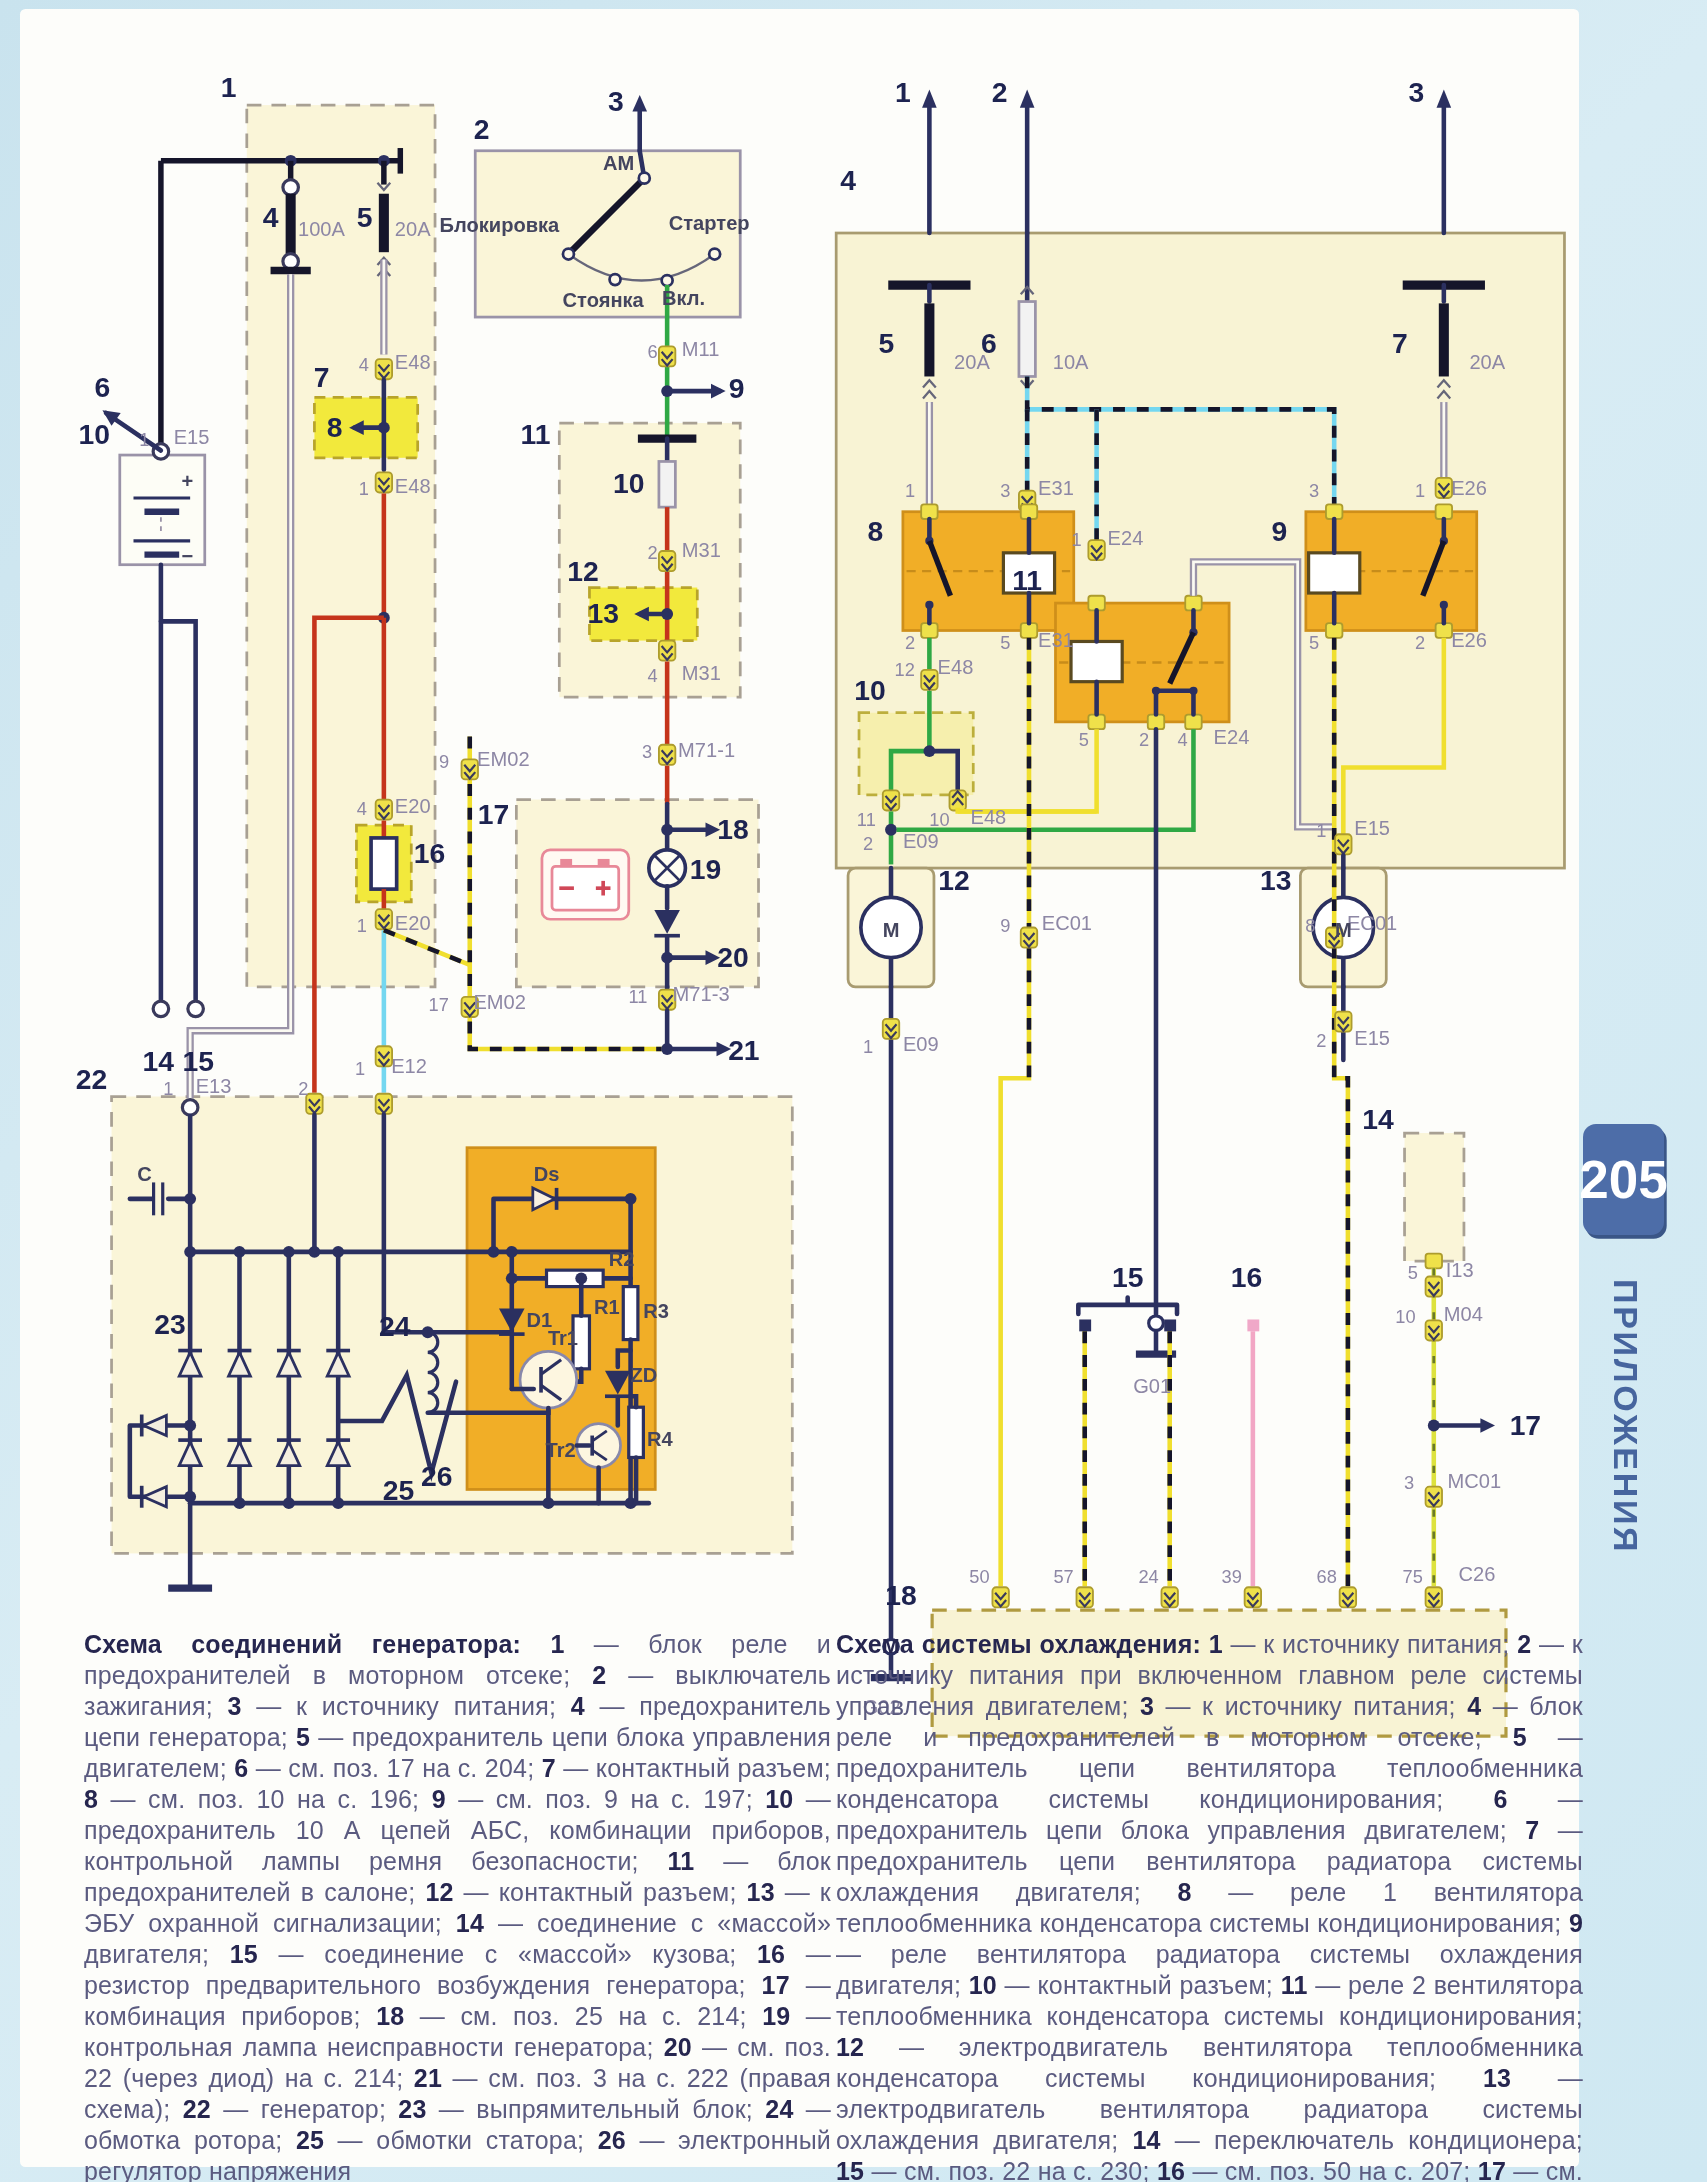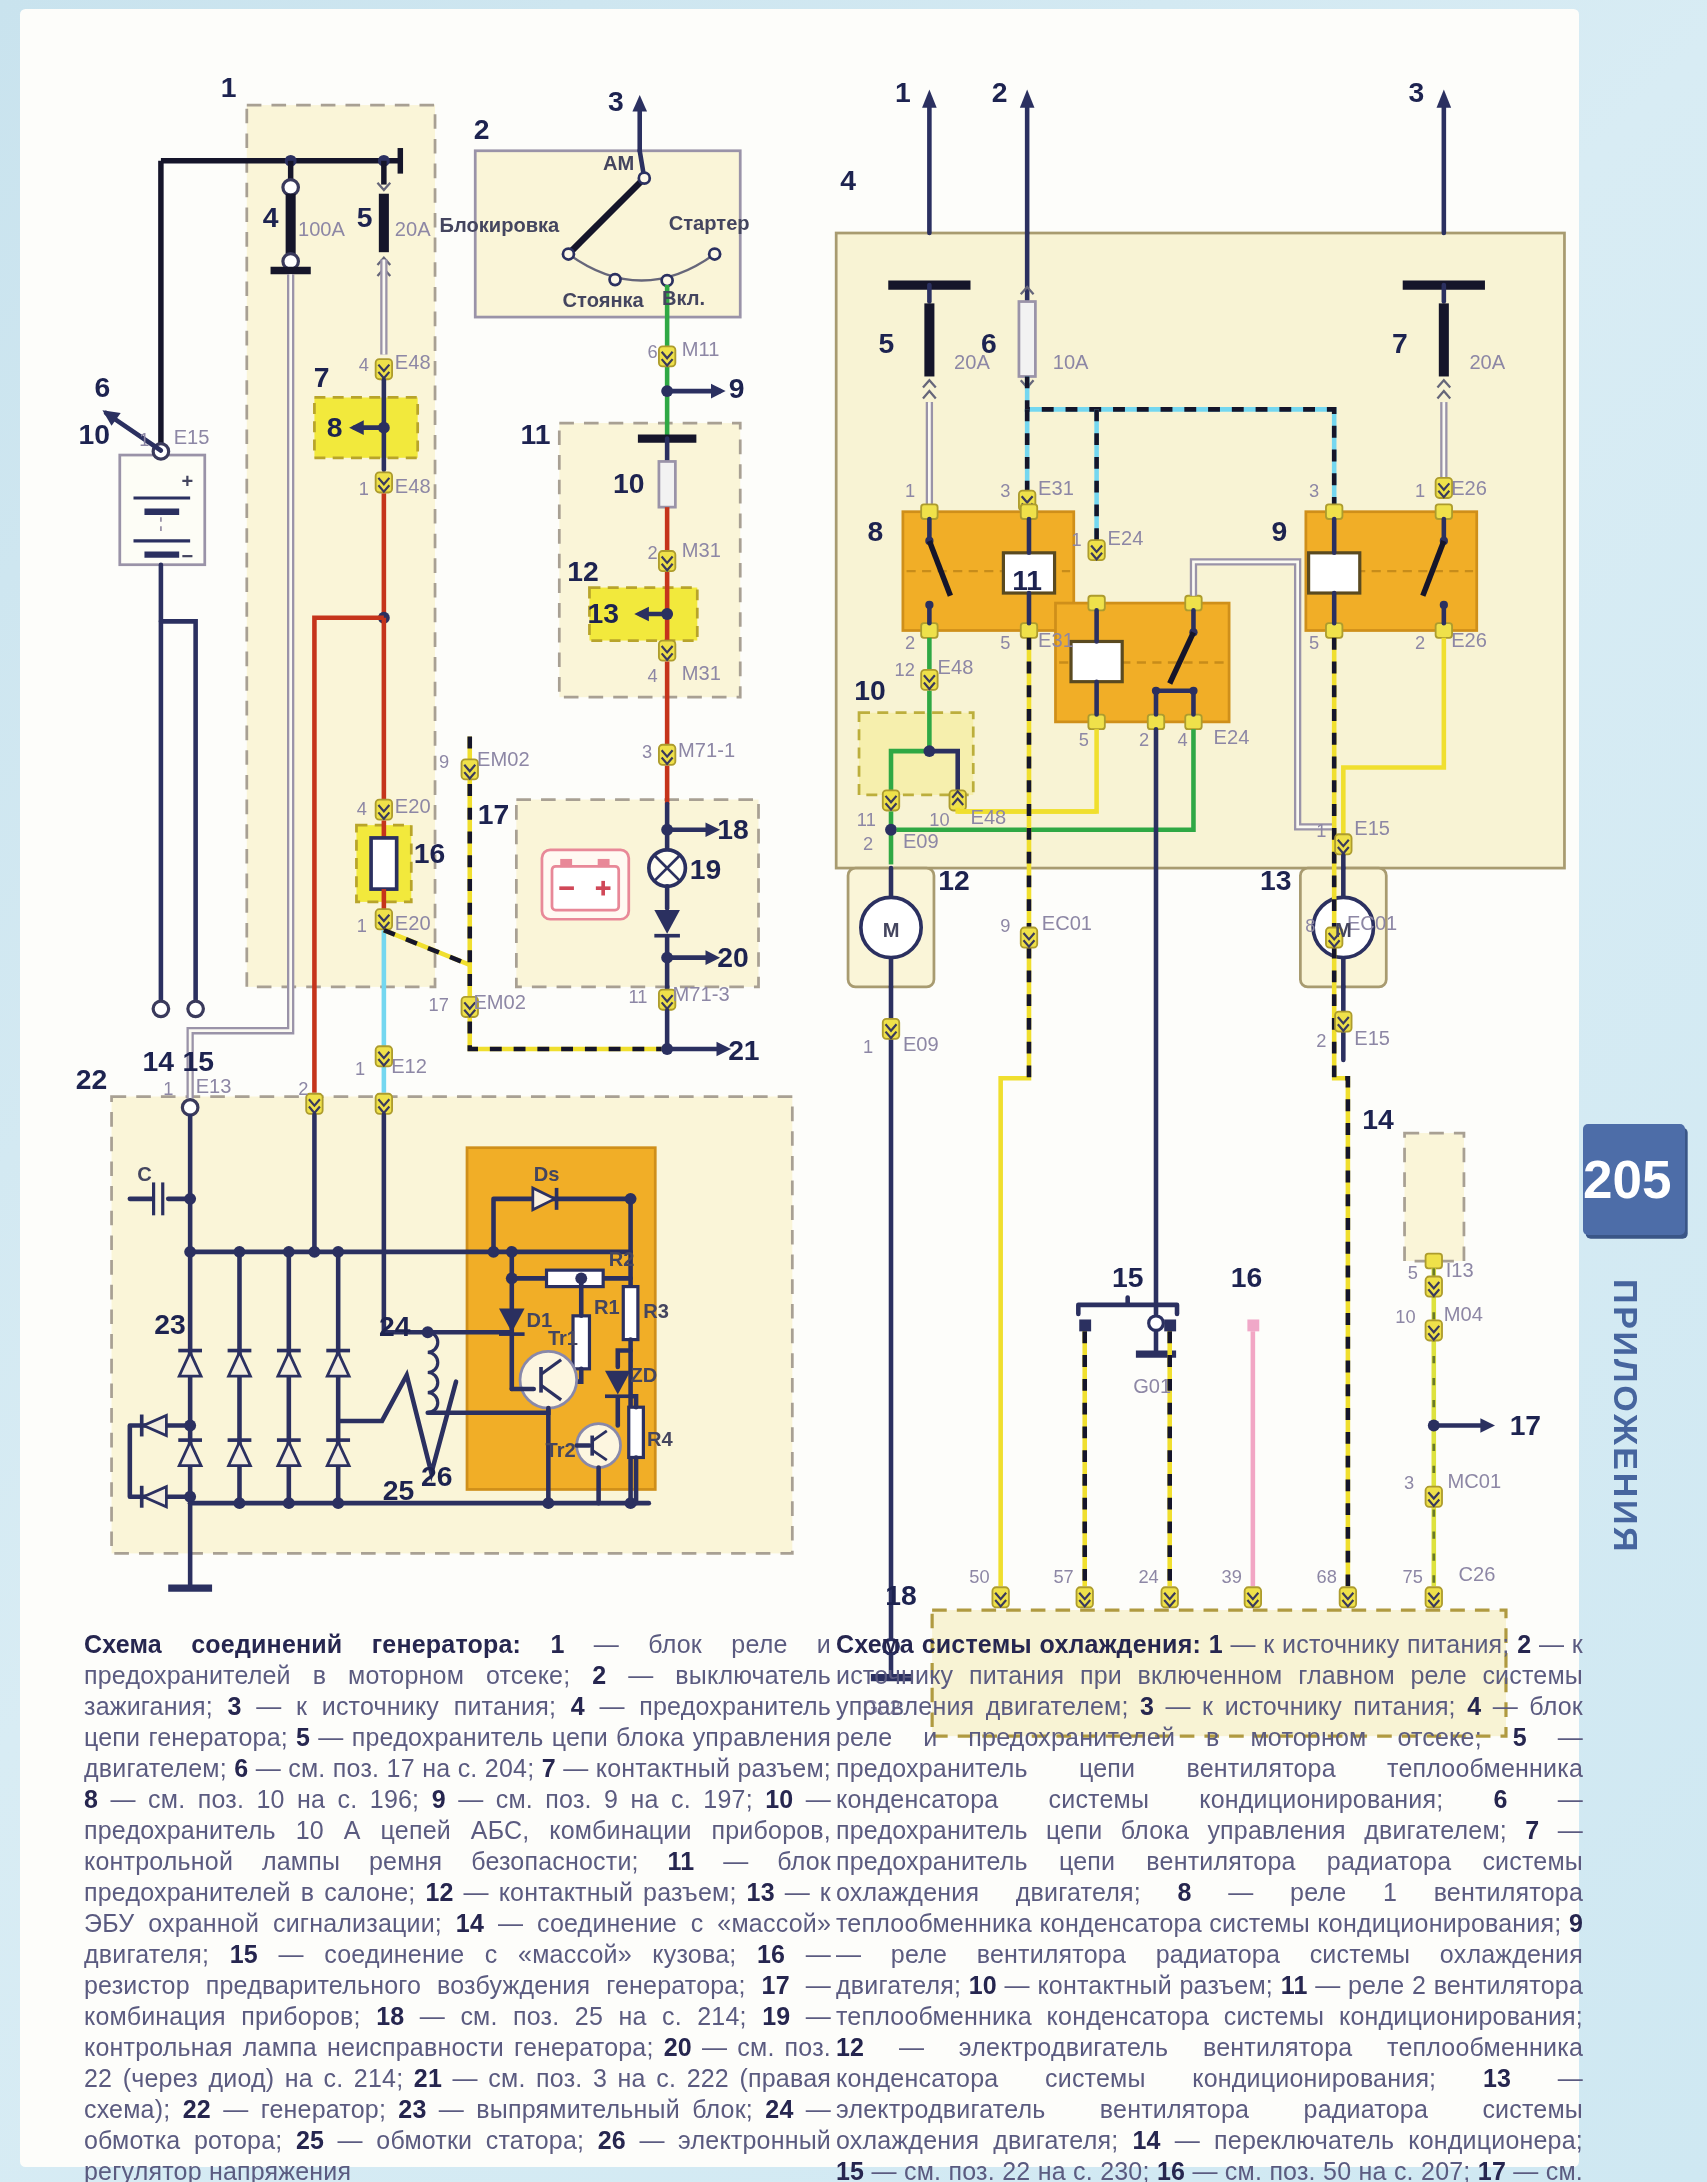--- a/index.html
+++ b/index.html
@@ -40,24 +40,24 @@
   
   .caption{
     position:absolute;width:747px;
     font:25px/31px "Liberation Sans",sans-serif;color:#5b5b80;
     text-align:justify;letter-spacing:0.2px;margin-top:10px;
   }
   .caption b{color:#26264f;}
   #cap-left{left:84px;top:1619px;}
   #cap-right{left:836px;top:1619px;}
   #page-badge{
-    position:absolute;left:1583px;top:1124px;width:102px;height:111px;
-    border-radius:5px;background:#4d6da8;
+    position:absolute;left:1583px;top:1124px;width:81px;height:111px;
+    border-radius:13px;background:#4d6da8;
     box-shadow:2.7px 3.7px 0 #3a5687;
-    display:flex;align-items:center;justify-content:flex-start;
+    display:flex;align-items:center;justify-content:center;
     color:#ffffff;font:bold 53px "Liberation Sans",sans-serif;
   }
   #spine-text{
     position:absolute;left:1606px;top:1279px;height:384px;
     writing-mode:vertical-rl;
     color:#46659e;font:bold 34px "Liberation Sans",sans-serif;letter-spacing:2.7px;
   }
 </style>
 </head>
 <body>

